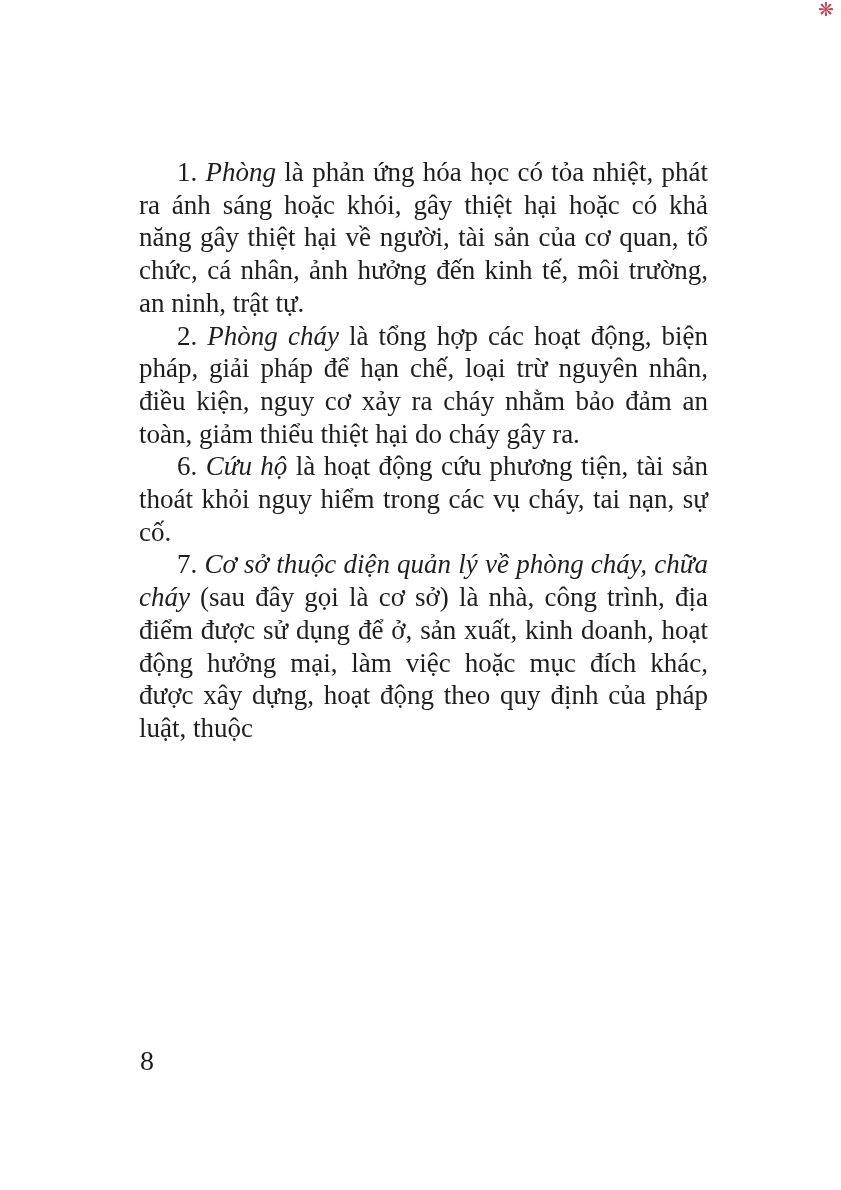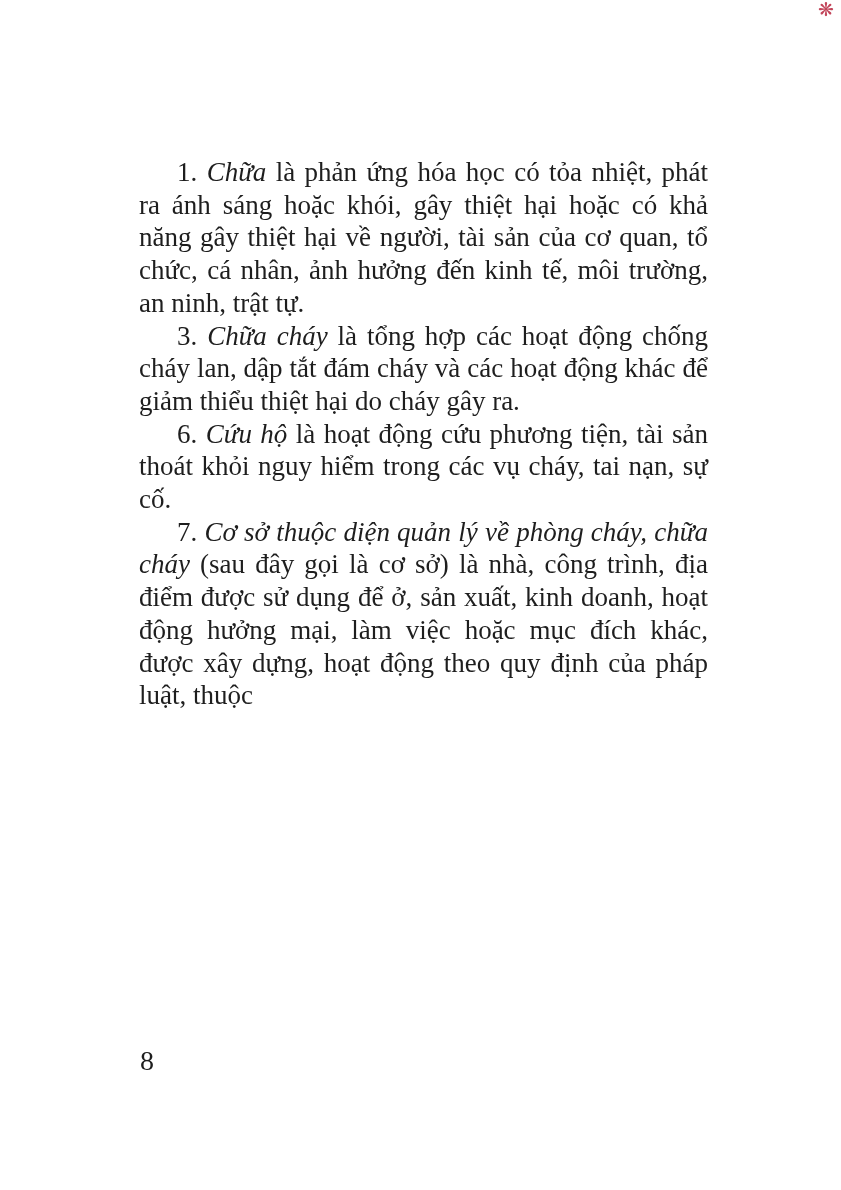--- a/index.html
+++ b/index.html
@@ -51,24 +51,24 @@
   }
 </style>
 </head>
 <body>
 
 <div class="page">
 
   <span class="ornament">❋</span>
 
   <div class="content">
-  <p><span>1. </span><span class="term">Chữa</span><span> là phản ứng hóa học có tỏa nhiệt, phát ra ánh sáng hoặc khói, gây thiệt hại hoặc có khả năng gây thiệt hại về người, tài sản của cơ quan, tổ chức, cá nhân, ảnh hưởng đến kinh tế, môi trường, an ninh, trật tự.</span></p>
+  <p><span>1. </span><span class="term">Phòng</span><span> là phản ứng hóa học có tỏa nhiệt, phát ra ánh sáng hoặc khói, gây thiệt hại hoặc có khả năng gây thiệt hại về người, tài sản của cơ quan, tổ chức, cá nhân, ảnh hưởng đến kinh tế, môi trường, an ninh, trật tự.</span></p>
 
+  <p><span>2. </span><span class="term">Phòng cháy</span><span> là tổng hợp các hoạt động, biện pháp, giải pháp để hạn chế, loại trừ nguyên nhân, điều kiện, nguy cơ xảy ra cháy nhằm bảo đảm an toàn, giảm thiểu thiệt hại do cháy gây ra.</span></p>
 
-  <p><span>3. </span><span class="term">Chữa cháy</span><span> là tổng hợp các hoạt động chống cháy lan, dập tắt đám cháy và các hoạt động khác để giảm thiểu thiệt hại do cháy gây ra.</span></p>
 
 
 
   <p><span>6. </span><span class="term">Cứu hộ</span><span> là hoạt động cứu phương tiện, tài sản thoát khỏi nguy hiểm trong các vụ cháy, tai nạn, sự cố.</span></p>
 
   <p><span>7. </span><span class="term">Cơ sở thuộc diện quản lý về phòng cháy, chữa cháy</span><span> (sau đây gọi là cơ sở) là nhà, công trình, địa điểm được sử dụng để ở, sản xuất, kinh doanh, hoạt động hưởng mại, làm việc hoặc mục đích khác, được xây dựng, hoạt động theo quy định của pháp luật, thuộc</span></p>
 </div>
 
   <div class="page-number">8</div>
 

